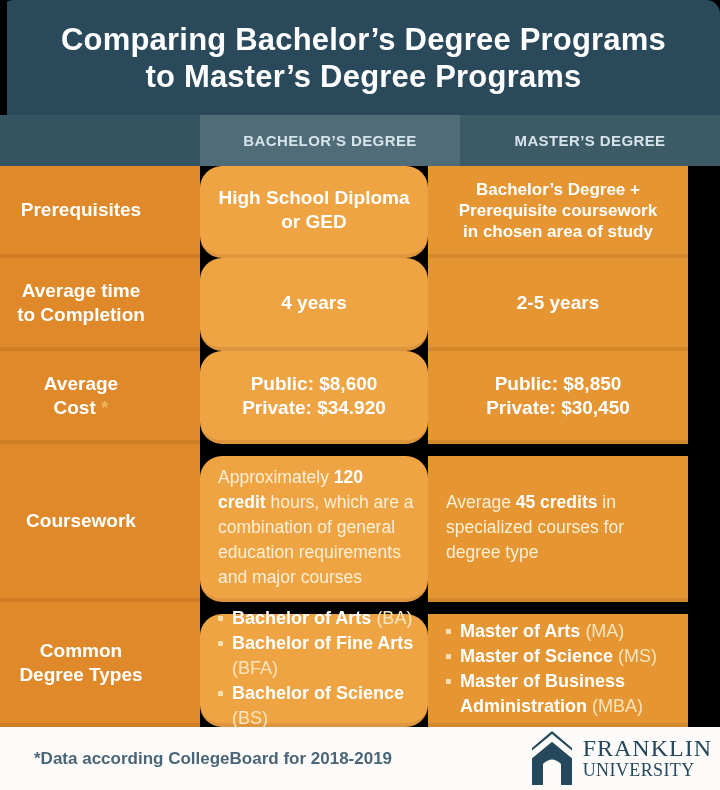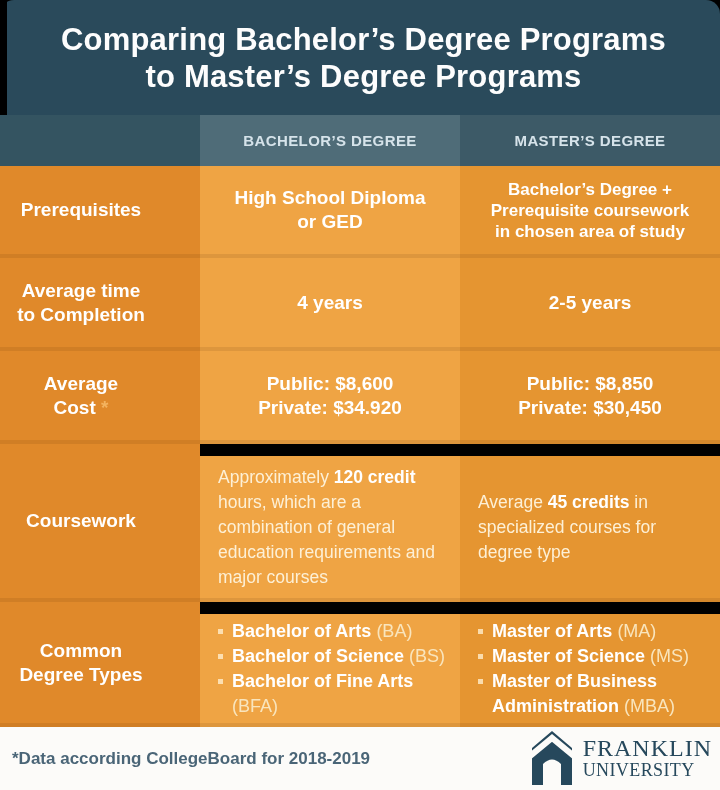--- a/index.html
+++ b/index.html
@@ -21,35 +21,35 @@
     font-size:15px;font-weight:600;letter-spacing:.4px;}
   .seg.label-col{width:200px;background:var(--header-left-bg);}
   .seg.bachelor-col{width:260px;background:var(--header-bachelor-bg);text-align:right;}
   .seg.master-col{width:260px;background:var(--header-master-bg);}
   
   .rows{display:flex;flex-direction:column;}
   .row{display:flex;}
   .cell{display:flex;flex-direction:column;justify-content:center;border-bottom:4px solid rgba(70,30,0,.10);}
   .cell.label{width:200px;background:var(--col-label-bg);align-items:center;text-align:center;padding-right:44px;
     color:#fff;font-weight:bold;font-size:19px;line-height:24px;padding-left:6px;}
-  .cell.bachelor{width:260px;background:var(--col-bachelor-bg);}
+  .cell.bachelor{width:228px;background:var(--col-bachelor-bg);border-radius:22px;}
   .cell.master{width:260px;background:var(--col-master-bg);}
   .cell.center{align-items:center;text-align:center;color:#fff;font-weight:bold;font-size:19px;line-height:24px;}
   .cell.small-lines{font-size:17px;line-height:21px;}
   .cell.leftish{align-items:center;text-align:left;padding-left:18px;padding-right:14px;margin-top:12px;}
   .para{color:var(--cream);font-size:17.5px;line-height:25px;font-weight:normal;}
   .para b{color:#fff;}
   .asterisk{color:var(--asterisk);font-weight:bold;}
   ul.degrees{list-style:none;}
   ul.degrees li{position:relative;padding-left:14px;color:#fff;font-weight:bold;font-size:18px;line-height:25px;}
   ul.degrees li::before{content:"";position:absolute;left:0;top:10px;width:5px;height:5px;background:rgba(255,238,205,.8);}
   ul.degrees .abbr{color:var(--abbr-cream);font-weight:normal;}
   
   .footer{height:63px;background:var(--footer-bg);display:flex;align-items:center;justify-content:space-between;
-    padding:0 8px 0 12px;}
+    padding:0 8px 0 34px;}
   .note{color:var(--footer-text);font-weight:bold;font-size:17px;}
   .logo{display:flex;align-items:center;gap:9px;}
   .logo-text{display:flex;flex-direction:column;justify-content:center;font-family:"Liberation Serif",serif;color:var(--navy);}
   .logo-text .primary{font-size:24px;line-height:24px;letter-spacing:1px;}
   .logo-text .secondary{font-size:18px;line-height:21px;letter-spacing:.4px;}
 </style>
 </head>
 <body>
 
 <div class="page">
@@ -123,22 +123,22 @@
     </div>
 
     <div class="row" style="height:125px">
       <div class="cell label">
         <div>Common</div>
         <div>Degree Types</div>
       </div>
       <div class="cell bachelor leftish">
         <ul class="degrees">
           <li><span>Bachelor of Arts</span> <span class="abbr">(BA)</span></li>
+          <li><span>Bachelor of Fine Arts</span> <span class="abbr">(BFA)</span></li>
           <li><span>Bachelor of Science</span> <span class="abbr">(BS)</span></li>
-          <li><span>Bachelor of Fine Arts</span> <span class="abbr">(BFA)</span></li>
         </ul>
       </div>
       <div class="cell master leftish">
         <ul class="degrees">
           <li><span>Master of Arts</span> <span class="abbr">(MA)</span></li>
           <li><span>Master of Science</span> <span class="abbr">(MS)</span></li>
           <li><span>Master of Business Administration</span> <span class="abbr">(MBA)</span></li>
         </ul>
       </div>
     </div>

